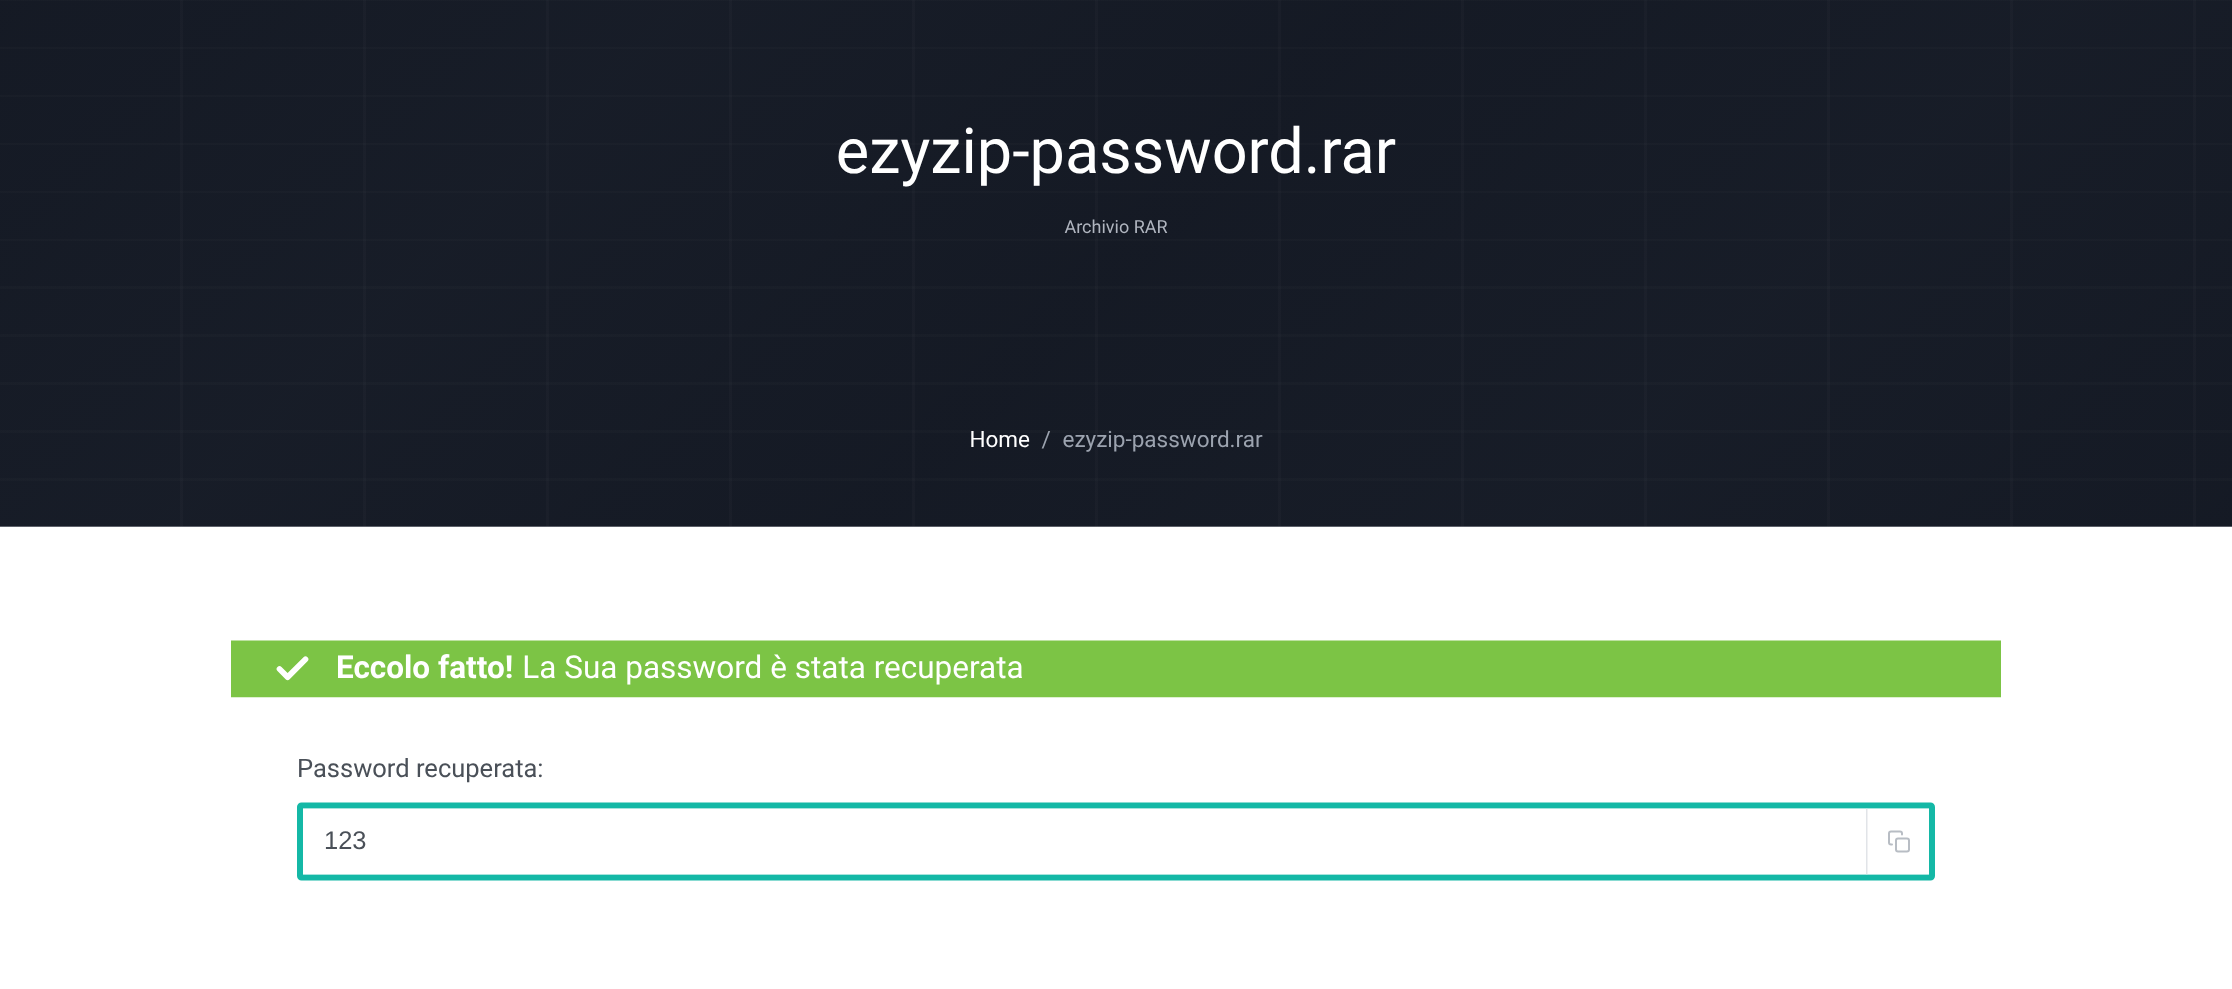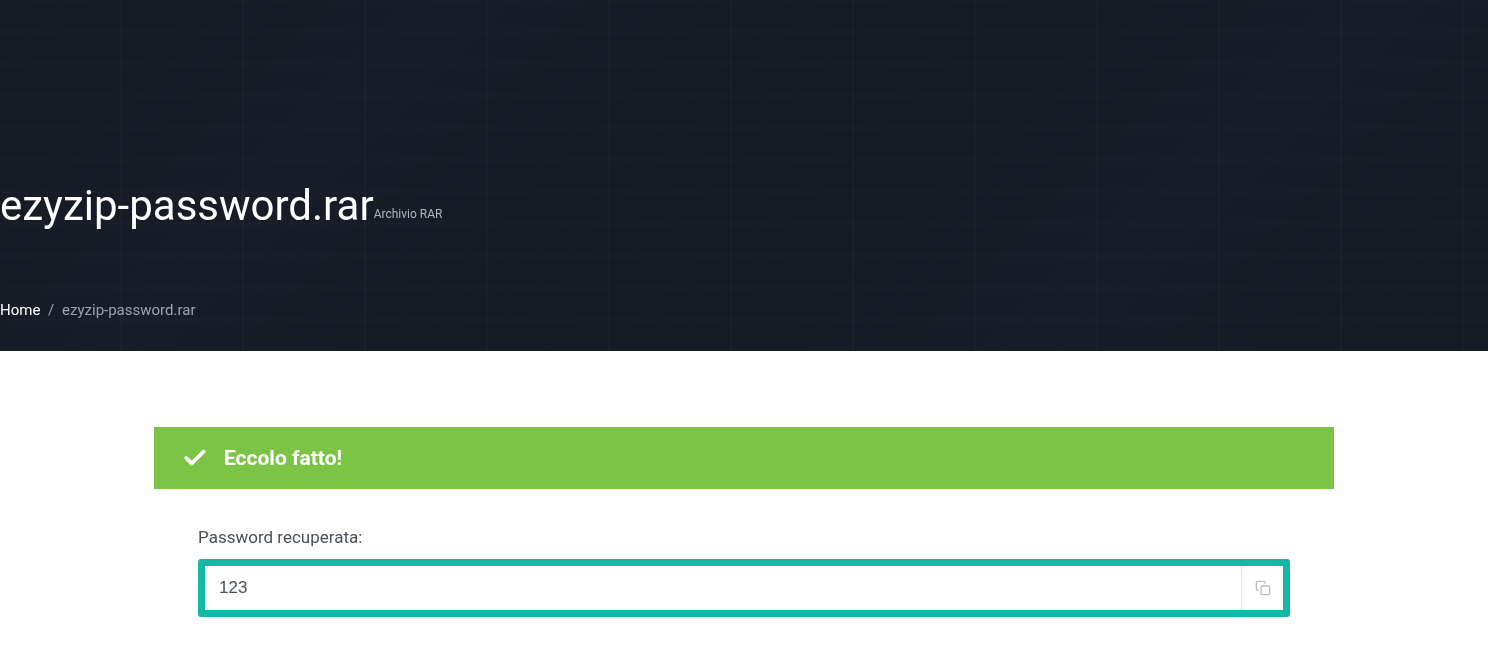--- a/index.html
+++ b/index.html
@@ -12,21 +12,21 @@
       font-family: -apple-system, BlinkMacSystemFont, "Segoe UI", Roboto, "Helvetica Neue", Arial, sans-serif;
       background: #ffffff;
     }
     
     .hero {
       background: linear-gradient(rgba(20, 25, 35, 0.85), rgba(20, 25, 35, 0.85)),
                   linear-gradient(135deg, #1a1f2e 0%, #2a3142 25%, #1a1f2e 50%, #2a3142 75%, #1a1f2e 100%);
       background-size: cover;
       height: 351px;
       display: flex;
-      flex-direction: row;
+      flex-direction: column;
       justify-content: flex-start;
       align-items: center;
       position: relative;
       padding-top: 77px;
     }
     
     .hero::before {
       content: '';
       position: absolute;
       inset: 0;
@@ -48,21 +48,21 @@
     .hero-subtitle {
       color: #b0b5bf;
       font-size: 12px;
       font-weight: 400;
       position: relative;
       z-index: 1;
     }
     
     .breadcrumb {
       position: absolute;
-      bottom: 32px;
+      bottom: 49px;
       color: #9ca3af;
       font-size: 15px;
       z-index: 1;
     }
     
     .breadcrumb-home {
       color: #ffffff;
       text-decoration: none;
     }
     
@@ -76,21 +76,21 @@
     }
     
     .content-container {
       max-width: 1180px;
       margin: 0 auto;
       padding-top: 76px;
     }
     
     .success-banner {
       background: #7cc445;
-      padding: 18px 28px;
+      padding: 6px 28px;
       display: flex;
       align-items: center;
       color: #ffffff;
       font-size: 21px;
     }
     
     .check-icon {
       width: 26px;
       height: 26px;
       margin-right: 16px;
@@ -112,21 +112,21 @@
     }
     
     .result-label {
       color: #4a5058;
       font-size: 17px;
       margin-bottom: 12px;
     }
     
     .password-row {
       display: flex;
-      border: 7px solid #14b8a6;
+      border: 4px solid #14b8a6;
       border-radius: 3px;
       overflow: hidden;
     }
     
     .password-input {
       flex: 1;
       border: none;
       padding: 12px 14px;
       font-size: 17px;
       color: #4a5058;
@@ -163,20 +163,21 @@
     <span class="breadcrumb-current">ezyzip-password.rar</span>
   </div>
 </div>
 
 <div class="content-container">
   <div class="success-banner">
     <svg class="check-icon" viewBox="0 0 24 24" fill="none" stroke="currentColor" stroke-width="3.5" stroke-linecap="round" stroke-linejoin="round">
       <polyline points="20 6 9 17 4 12"></polyline>
     </svg>
     <span class="success-strong">Eccolo fatto!</span>
+    <span class="success-text">La Sua password è stata recuperata</span>
   </div>
 
   <div class="result-panel">
     <div class="result-label">Password recuperata:</div>
     <div class="password-row">
       <input type="text" class="password-input" readonly="" value="123" style="">
       <button class="copy-button">
         <svg class="copy-icon" viewBox="0 0 24 24" fill="none" stroke="currentColor" stroke-width="2" stroke-linecap="round" stroke-linejoin="round">
           <rect x="9" y="9" width="13" height="13" rx="2" ry="2"></rect>
           <path d="M5 15H4a2 2 0 0 1-2-2V4a2 2 0 0 1 2-2h9a2 2 0 0 1 2 2v1"></path>

